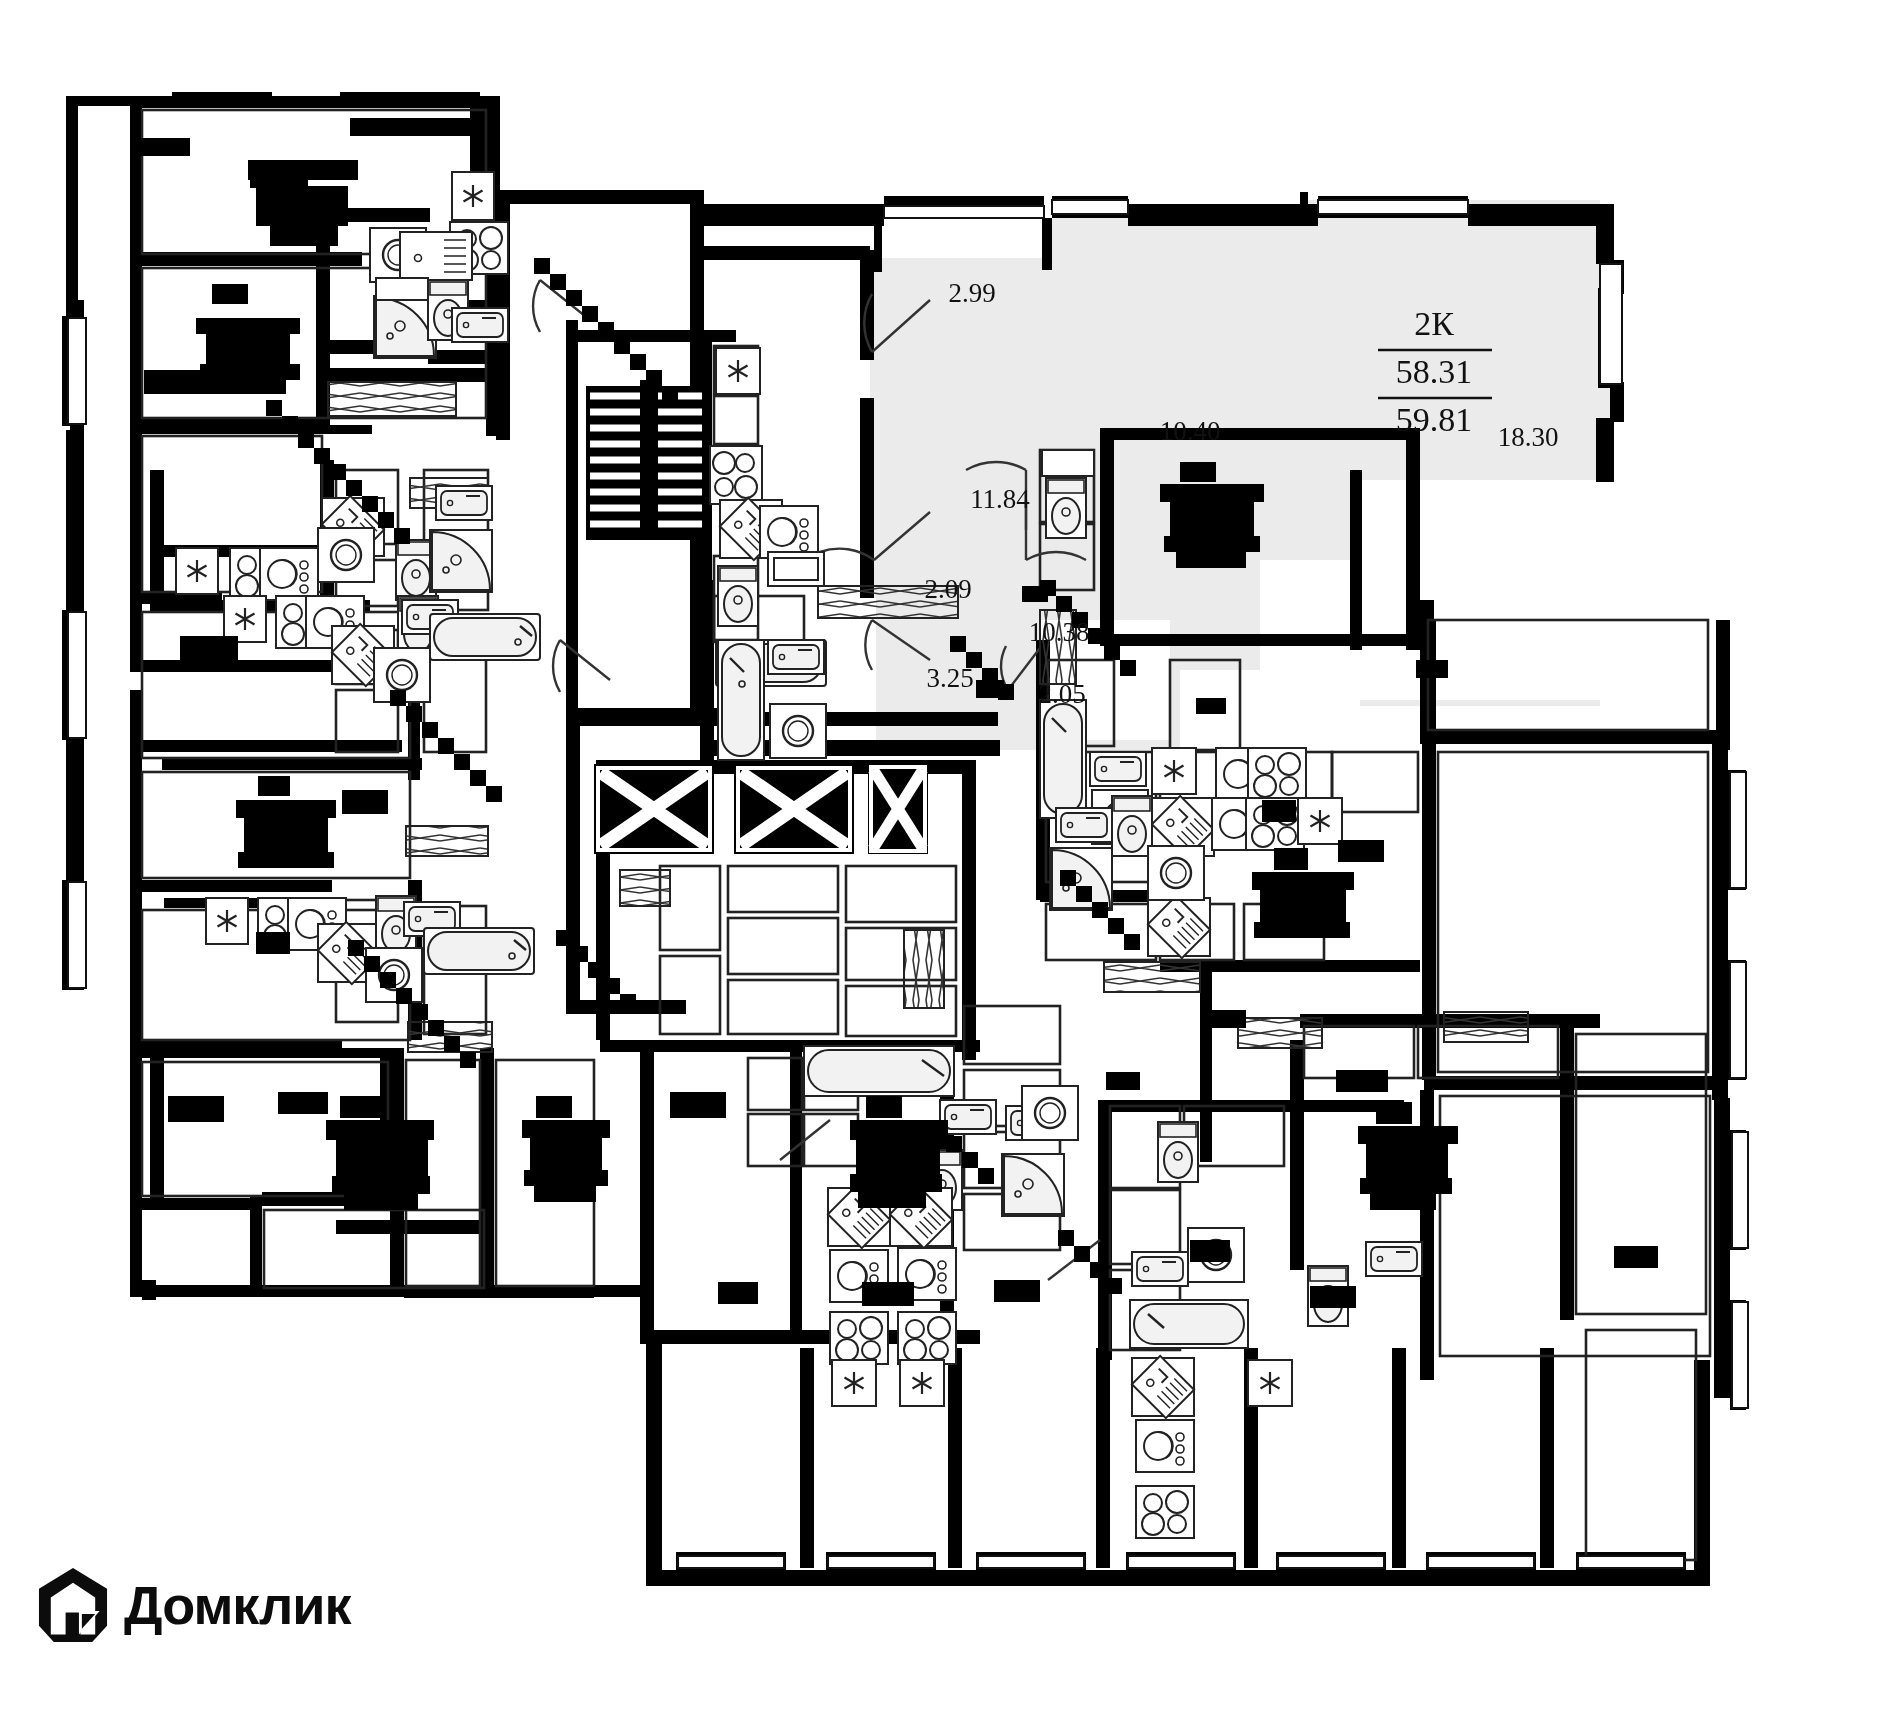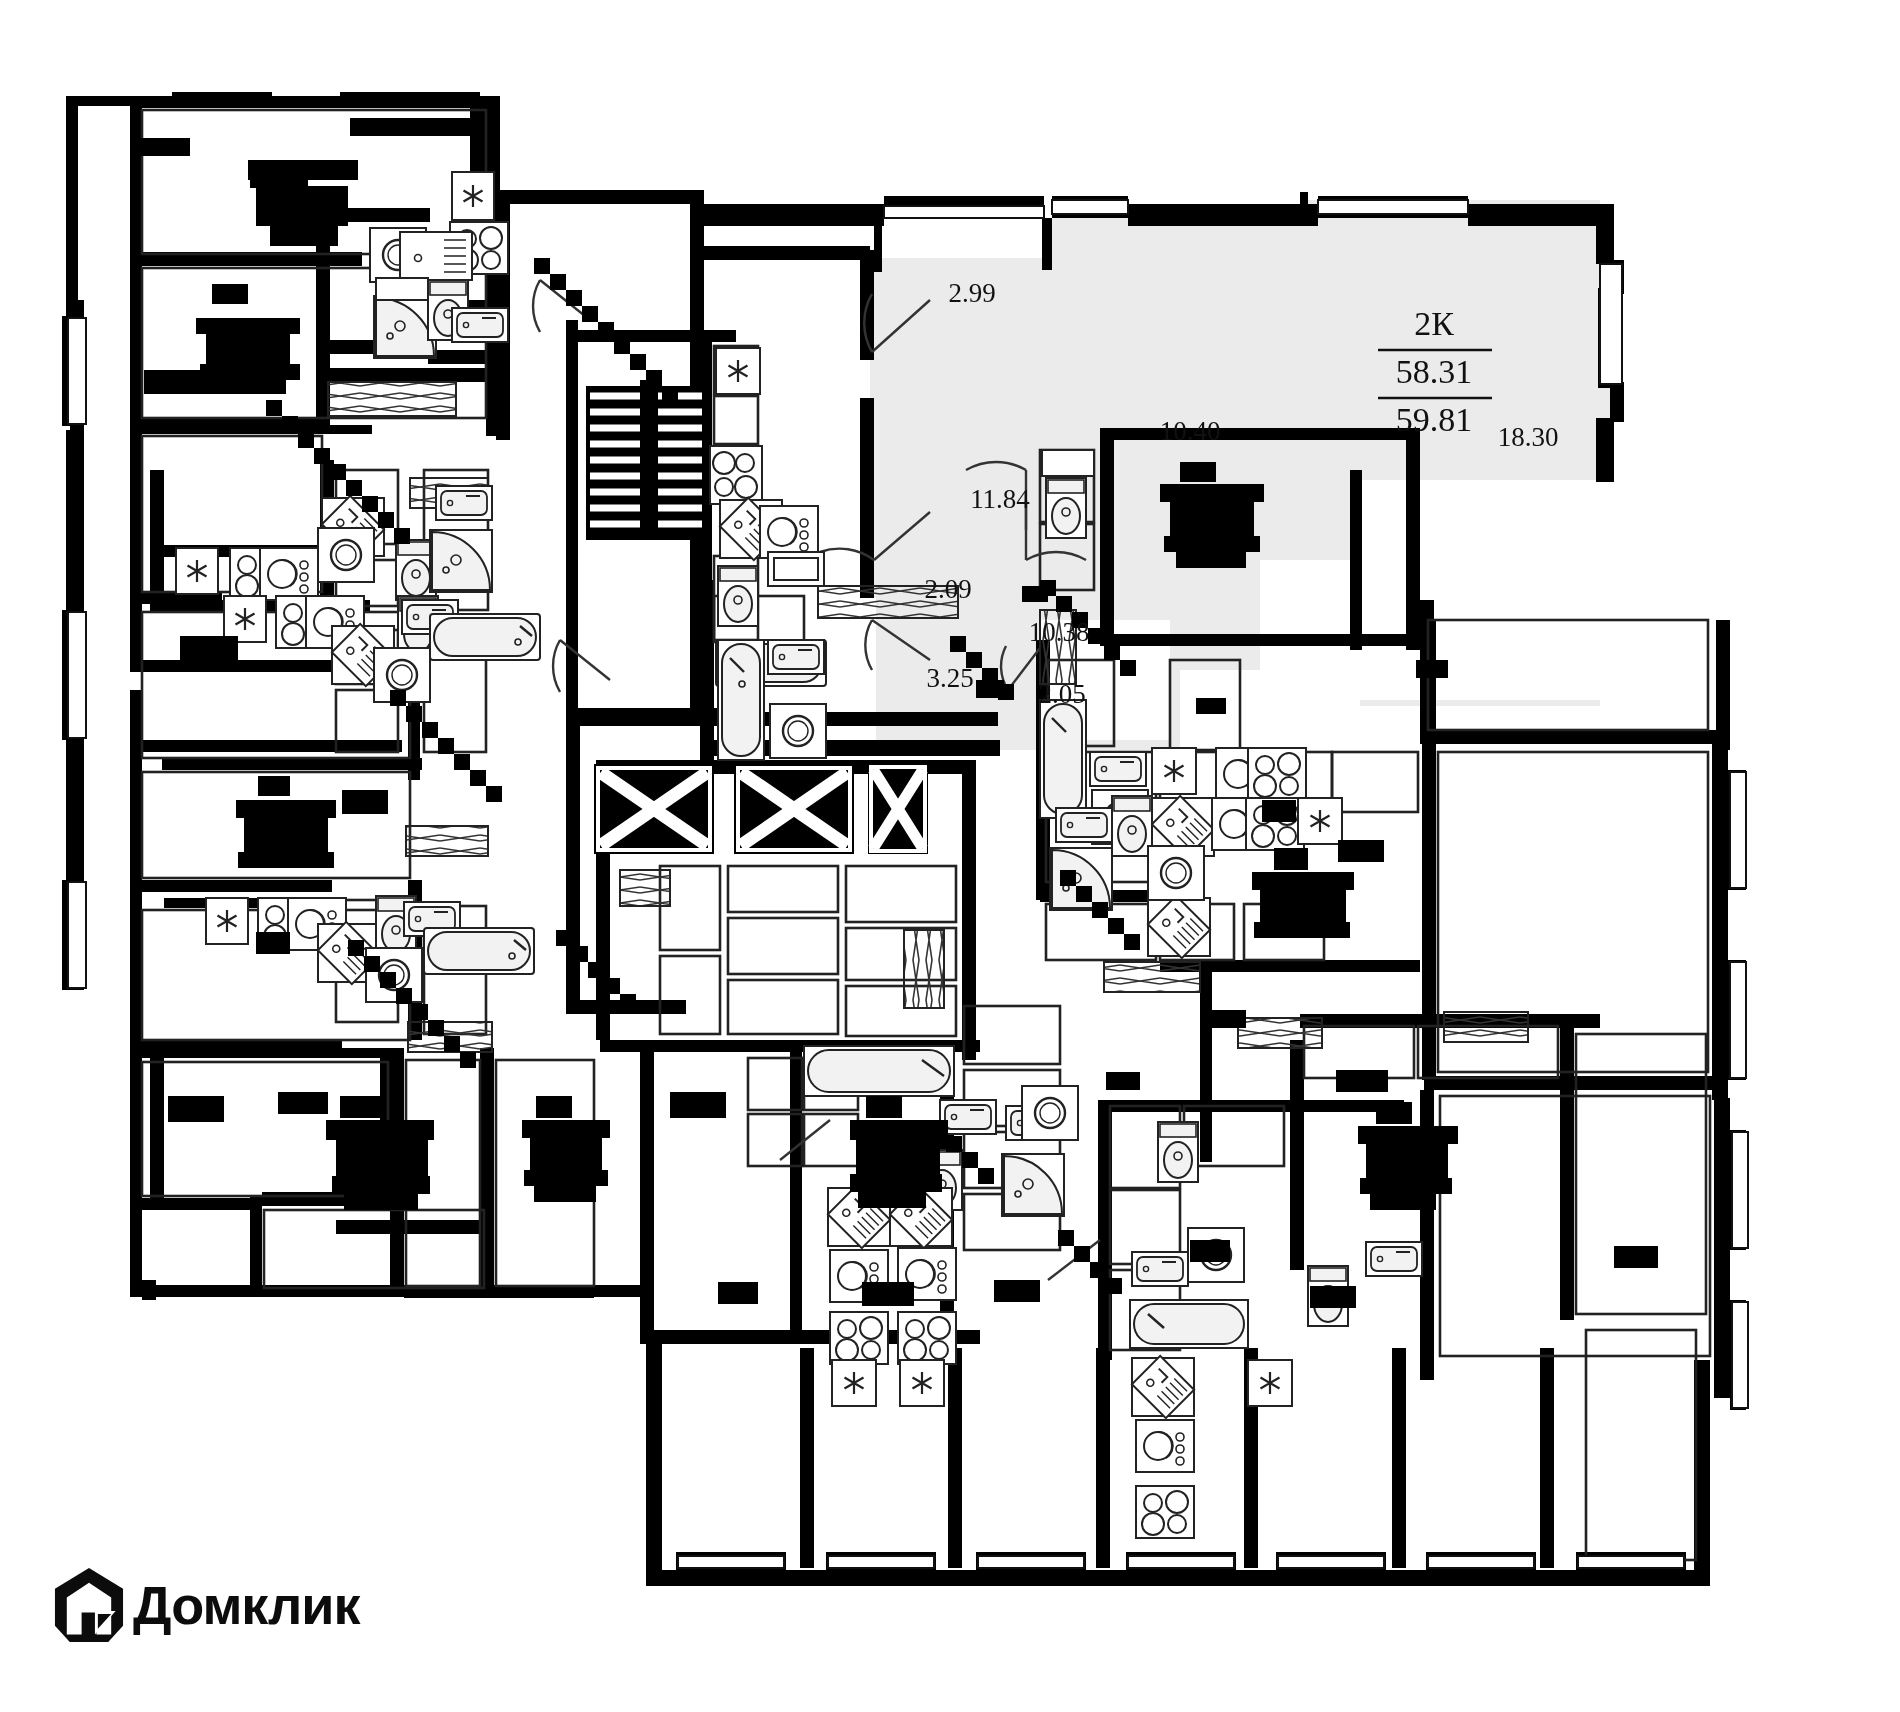--- a/index.html
+++ b/index.html
@@ -1,19 +1,19 @@
 <!DOCTYPE html>
 <html><head>
 <meta charset="utf-8">
 <style>
   html,body{margin:0;padding:0;background:#ffffff;}
   body{font-family:"Liberation Serif", serif;}
   #canvas{position:relative;width:1900px;height:1712px;background:#86efac;overflow:hidden;}
   #plan{position:absolute;left:0;top:0;width:1900px;height:1712px;}
-  .logo-wrap{position:absolute;left:52px;top:1566px;display:flex;align-items:center;gap:7px;}
+  .logo-wrap{position:absolute;left:36px;top:1566px;display:flex;align-items:center;gap:14px;}
   .logo-mark{width:74px;height:78px;flex:0 0 auto;}
   .logo-text{font-family:"Liberation Sans", sans-serif;font-weight:bold;font-size:54px;color:#0c0c0c;letter-spacing:-1px;line-height:1;}
 </style>
 </head>
 <body>
 
 <div id="canvas">
 
   <svg id="plan" viewBox="0 0 1900 1712" xmlns="http://www.w3.org/2000/svg">
     <defs>

